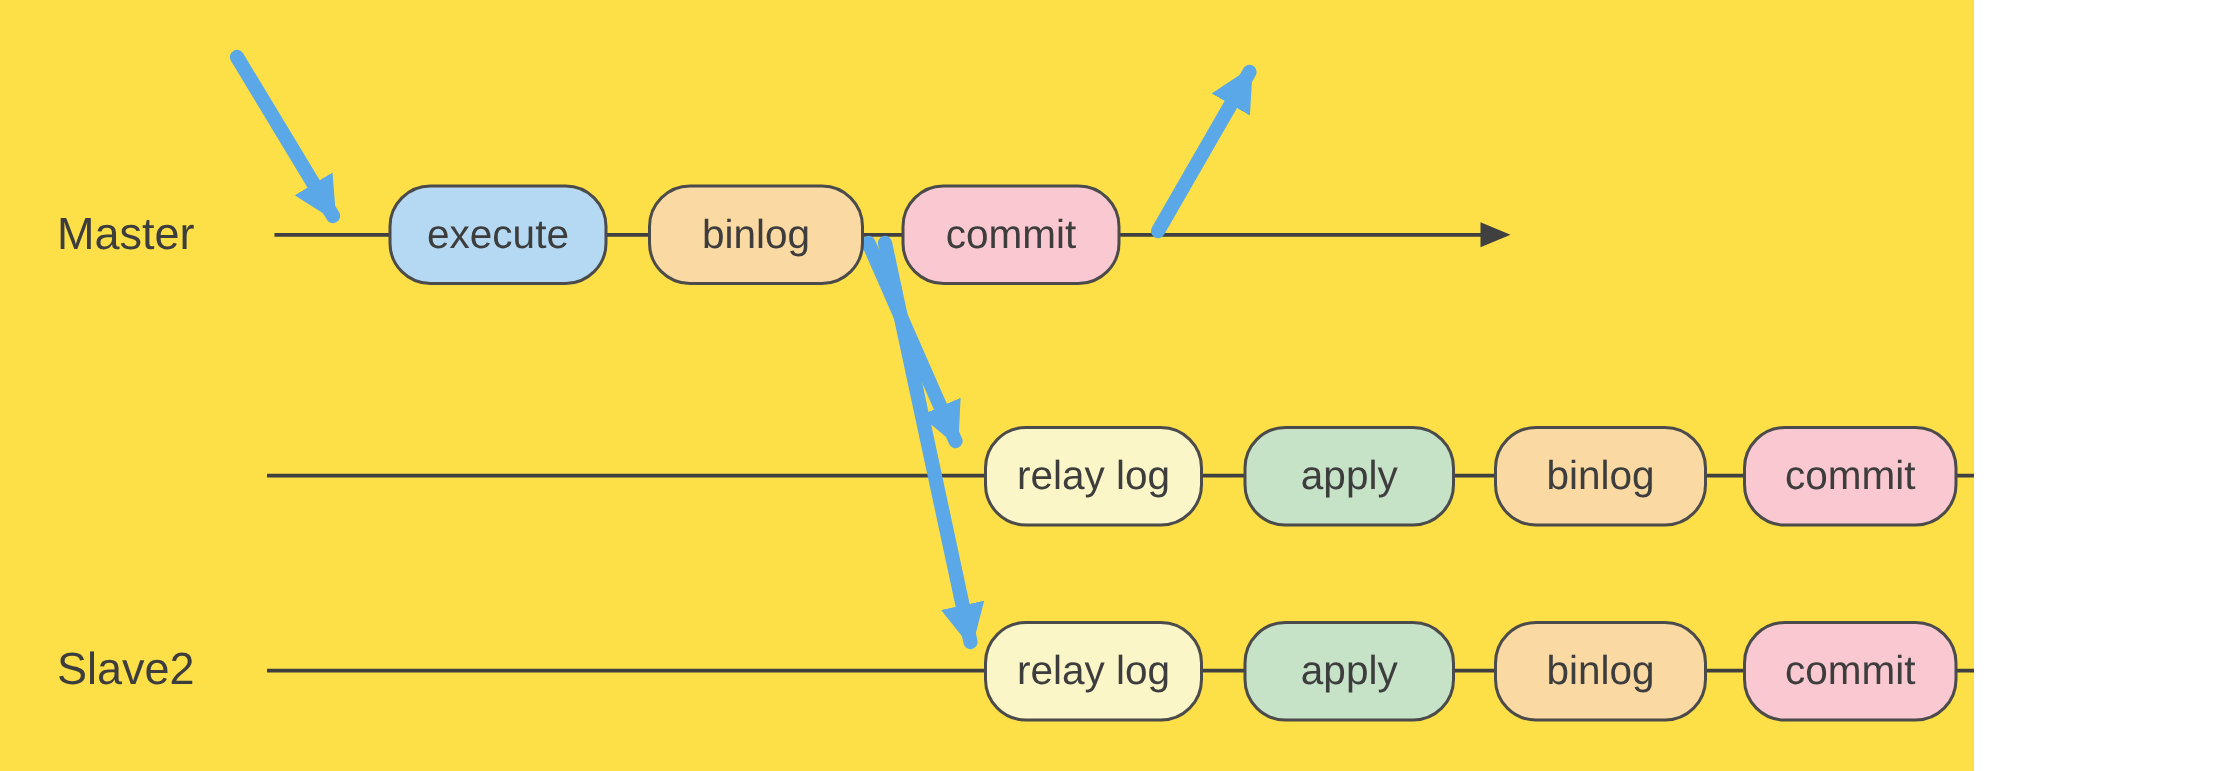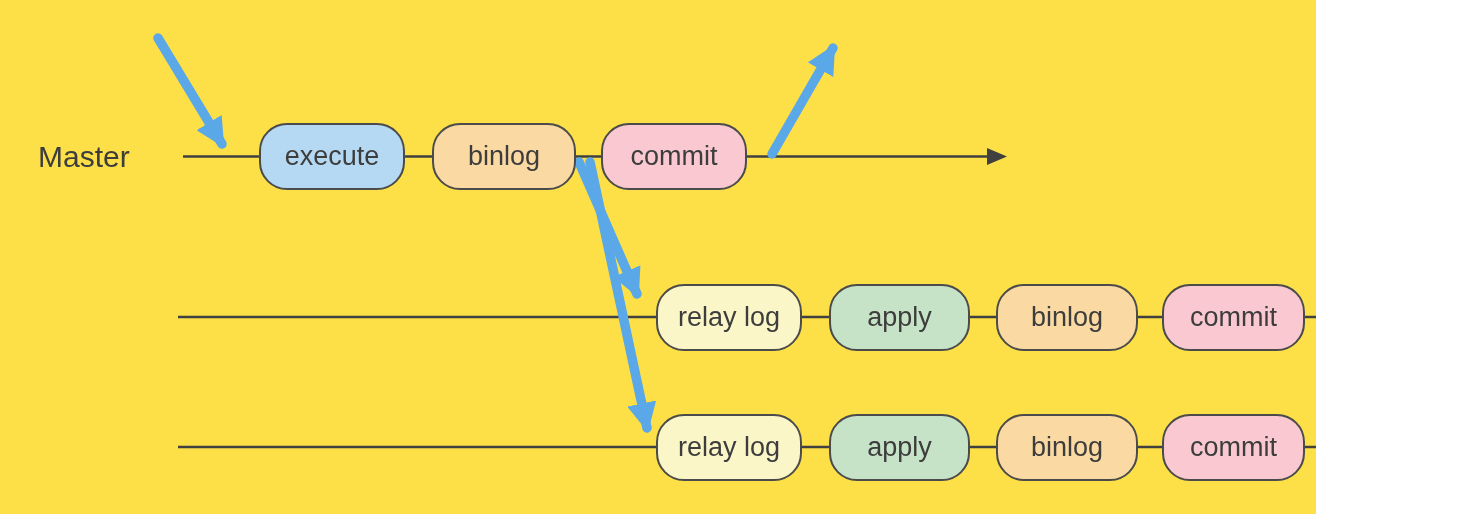--- a/index.html
+++ b/index.html
@@ -62,20 +62,21 @@
     <line x1="178" y1="317" x2="1437" y2="317" stroke-width="2.5" marker-end="url(#blackHead)" stroke="#404040"></line>
     <line x1="178" y1="447" x2="1437" y2="447" stroke-width="2.5" marker-end="url(#blackHead)" stroke="#404040"></line>
 
     <line x1="158" y1="38" x2="222" y2="144" stroke-width="9.5" stroke-linecap="round" marker-end="url(#blueHead)" stroke="#5AA8E8"></line>
     <line x1="772" y1="154" x2="833" y2="48" stroke-width="9.5" stroke-linecap="round" marker-end="url(#blueHead)" stroke="#5AA8E8"></line>
     <line x1="579" y1="162" x2="637" y2="294" stroke-width="9.5" stroke-linecap="round" marker-end="url(#blueHead)" stroke="#5AA8E8"></line>
     <line x1="590" y1="162" x2="647" y2="428" stroke-width="9.5" stroke-linecap="round" marker-end="url(#blueHead)" stroke="#5AA8E8"></line>
   </svg>
 
   <div class="row-label" style="left:38px; top:138px;">Master</div>
+  <div class="row-label" style="left:38px; top:428px;">Slave2</div>
 
   <div class="box" style="left: 259px; top: 123px; width: 146px; background: rgb(181, 217, 243);">execute</div>
   <div class="box" style="left: 432px; top: 123px; width: 144px; background: rgb(251, 217, 162);">binlog</div>
   <div class="box" style="left: 601px; top: 123px; width: 146px; background: rgb(249, 200, 208);">commit</div>
 
   <div class="box" style="left: 656px; top: 284px; width: 146px; background: rgb(250, 246, 200);">relay log</div>
   <div class="box" style="left: 829px; top: 284px; width: 141px; background: rgb(198, 227, 200);">apply</div>
   <div class="box" style="left: 996px; top: 284px; width: 142px; background: rgb(251, 217, 162);">binlog</div>
   <div class="box" style="left: 1162px; top: 284px; width: 143px; background: rgb(249, 200, 208);">commit</div>
 

